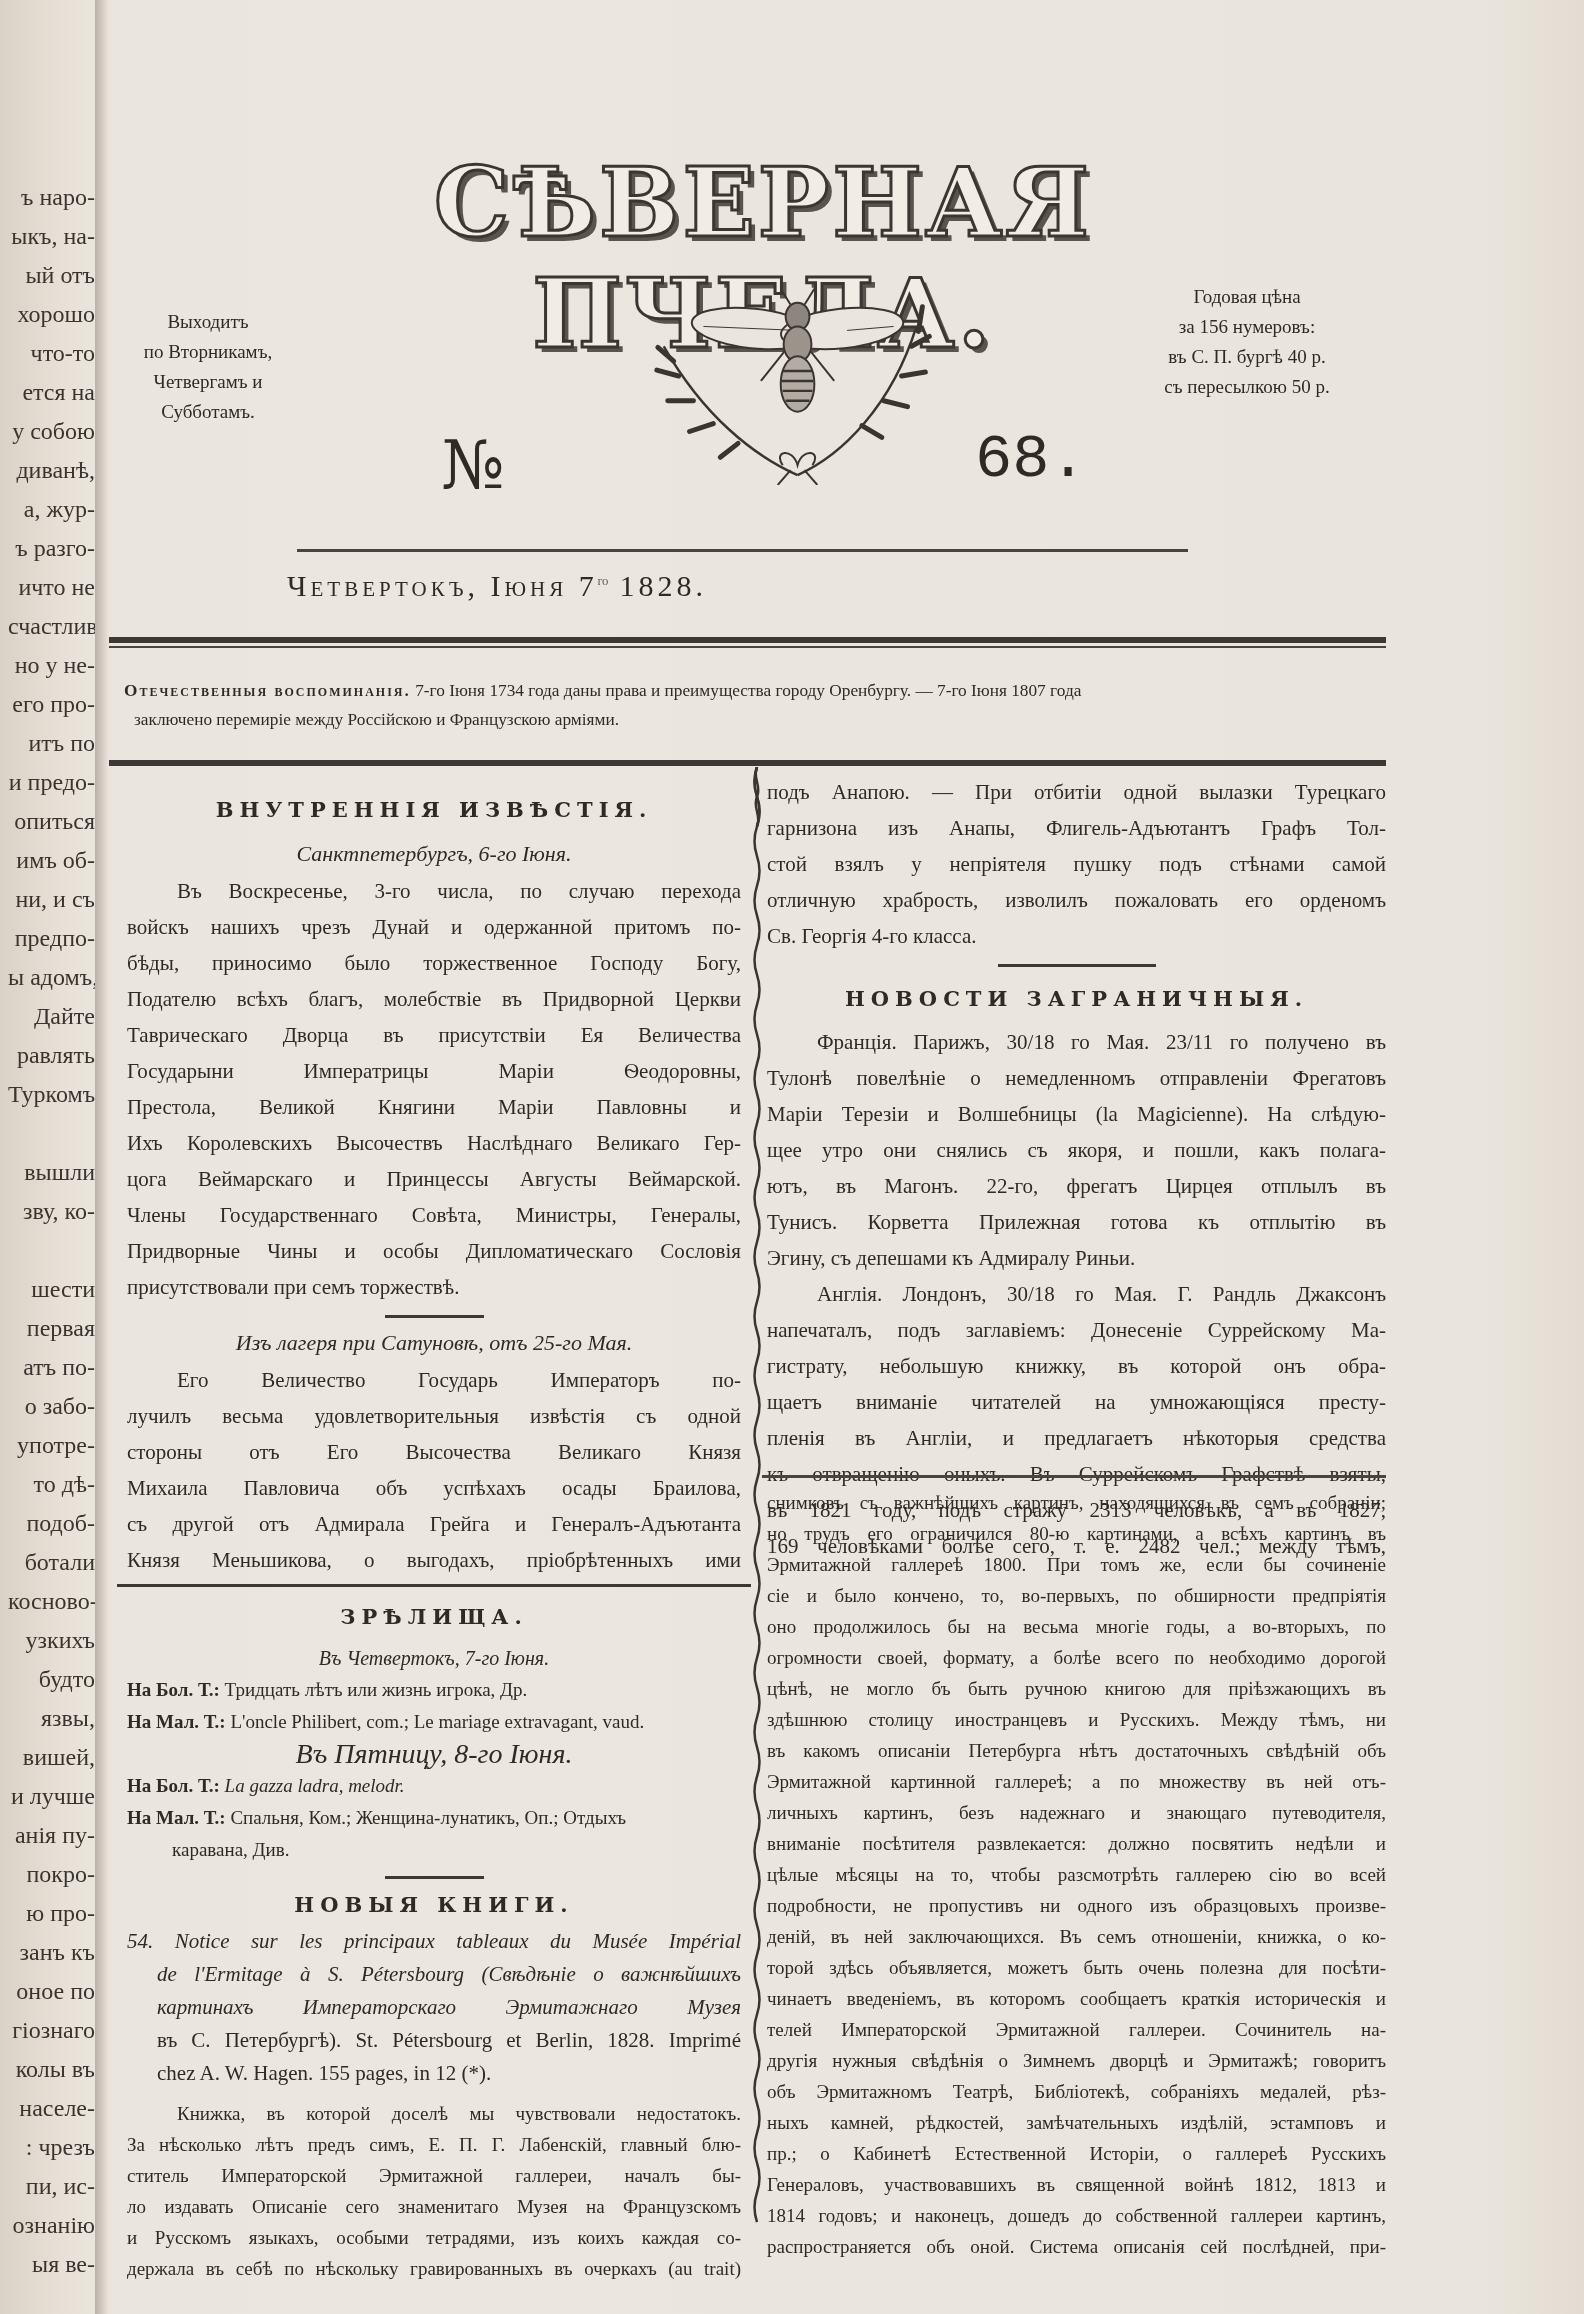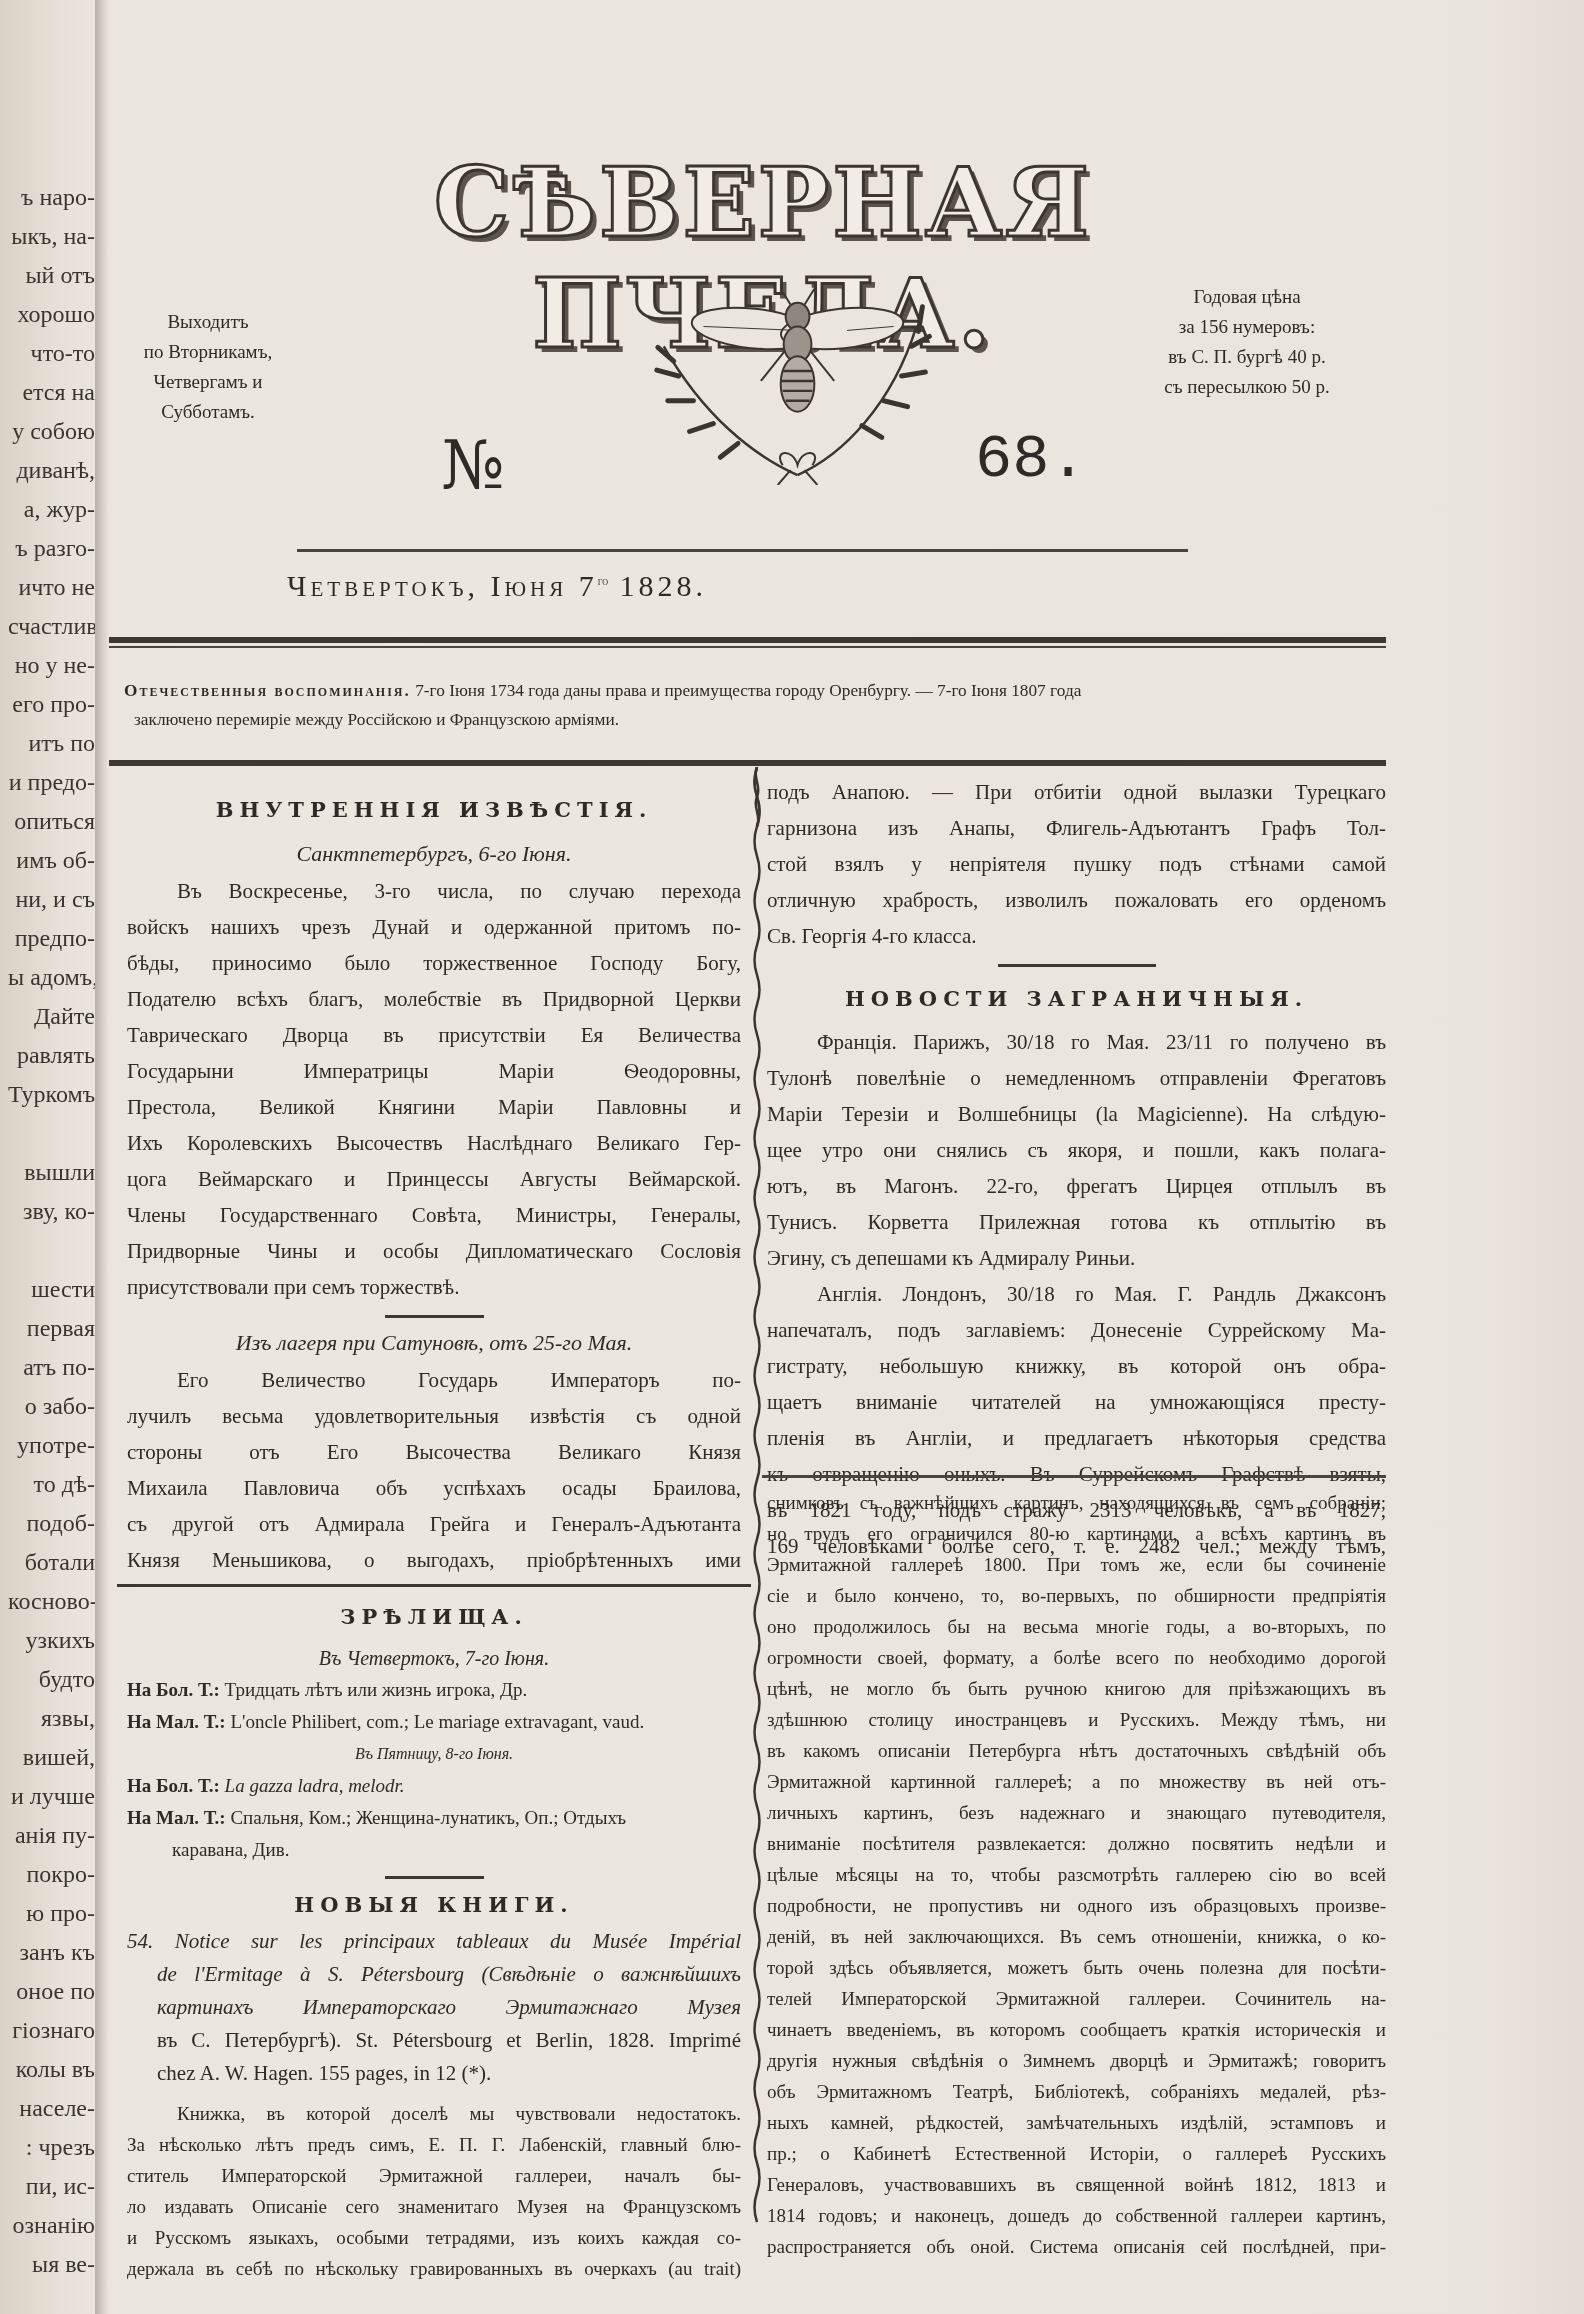--- a/index.html
+++ b/index.html
@@ -238,21 +238,21 @@
     <span class="line">Михаила Павловича объ успѣхахъ осады Браилова,</span>
     <span class="line">съ другой отъ Адмирала Грейга и Генералъ-Адъютанта</span>
     <span class="line">Князя Меньшикова, о выгодахъ, пріобрѣтенныхъ ими</span>
 
     <div style="height:3px; background:#3d3833; margin:6px -10px 4px -10px;"></div>
 
     <span class="section-head">ЗРѢЛИЩА.</span>
     <span class="dateline-it" style="font-size:20px; line-height:32px;">Въ Четвертокъ, 7-го Іюня.</span>
     <span class="theatre-line"><span class="bold">На Бол. Т.:</span> <span>Тридцать лѣтъ или жизнь игрока, Др.</span></span>
     <span class="theatre-line"><span class="bold">На Мал. Т.:</span> <span>L'oncle Philibert, com.; Le mariage extravagant, vaud.</span></span>
-    <span class="dateline-it" style="font-size:16px; line-height:32px;">Въ Пятницу, 8-го Іюня.</span>
+    <span class="dateline-it" style="font-size:28px; line-height:32px;">Въ Пятницу, 8-го Іюня.</span>
     <span class="theatre-line"><span class="bold">На Бол. Т.:</span> <span style="font-style:italic">La gazza ladra, melodr.</span></span>
     <span class="theatre-line"><span class="bold">На Мал. Т.:</span> <span>Спальня, Ком.; Женщина-лунатикъ, Оп.; Отдыхъ</span></span>
     <span class="theatre-cont">каравана, Див.</span>
 
     <div class="short-rule"></div>
     <span class="section-head" style="line-height:40px;">НОВЫЯ КНИГИ.</span>
     <div class="book-entry">
       <span class="line it" style="font-style:italic"><span>54.</span> <span>Notice sur les principaux tableaux du Musée Impérial</span></span>
       <span class="line book-cont" style="font-style:italic">de l'Ermitage à S. Pétersbourg (Свѣдѣніе о важнѣйшихъ</span>
       <span class="line book-cont" style="font-style:italic">картинахъ Императорскаго Эрмитажнаго Музея</span>
@@ -310,22 +310,22 @@
     <span class="line">цѣнѣ, не могло бъ быть ручною книгою для пріѣзжающихъ въ</span>
     <span class="line">здѣшнюю столицу иностранцевъ и Русскихъ. Между тѣмъ, ни</span>
     <span class="line">въ какомъ описаніи Петербурга нѣтъ достаточныхъ свѣдѣній объ</span>
     <span class="line">Эрмитажной картинной галлереѣ; а по множеству въ ней отъ-</span>
     <span class="line">личныхъ картинъ, безъ надежнаго и знающаго путеводителя,</span>
     <span class="line">вниманіе посѣтителя развлекается: должно посвятить недѣли и</span>
     <span class="line">цѣлые мѣсяцы на то, чтобы разсмотрѣть галлерею сію во всей</span>
     <span class="line">подробности, не пропустивъ ни одного изъ образцовыхъ произве-</span>
     <span class="line">деній, въ ней заключающихся. Въ семъ отношеніи, книжка, о ко-</span>
     <span class="line">торой здѣсь объявляется, можетъ быть очень полезна для посѣти-</span>
+    <span class="line">чинаетъ введеніемъ, въ которомъ сообщаетъ краткія историческія и</span>
     <span class="line">телей Императорской Эрмитажной галлереи. Сочинитель на-</span>
-    <span class="line">чинаетъ введеніемъ, въ которомъ сообщаетъ краткія историческія и</span>
     <span class="line">другія нужныя свѣдѣнія о Зимнемъ дворцѣ и Эрмитажѣ; говоритъ</span>
     <span class="line">объ Эрмитажномъ Театрѣ, Библіотекѣ, собраніяхъ медалей, рѣз-</span>
     <span class="line">ныхъ камней, рѣдкостей, замѣчательныхъ издѣлій, эстамповъ и</span>
     <span class="line">пр.; о Кабинетѣ Естественной Исторіи, о галлереѣ Русскихъ</span>
     <span class="line">Генераловъ, участвовавшихъ въ священной войнѣ 1812, 1813 и</span>
     <span class="line">1814 годовъ; и наконецъ, дошедъ до собственной галлереи картинъ,</span>
     <span class="line">распространяется объ оной. Система описанія сей послѣдней, при-</span>
   </div>
 
 </div>

